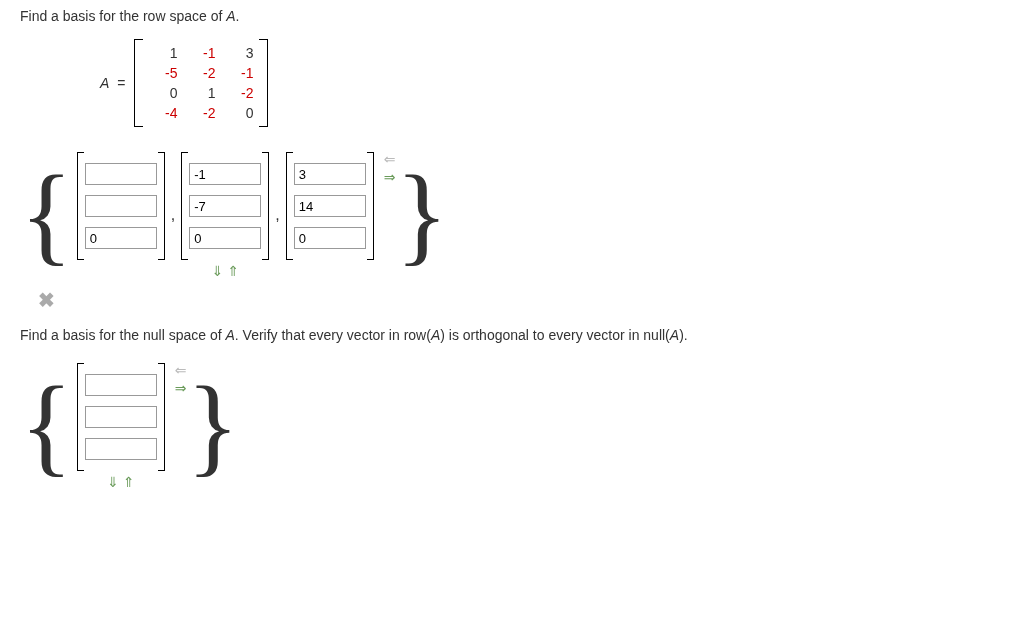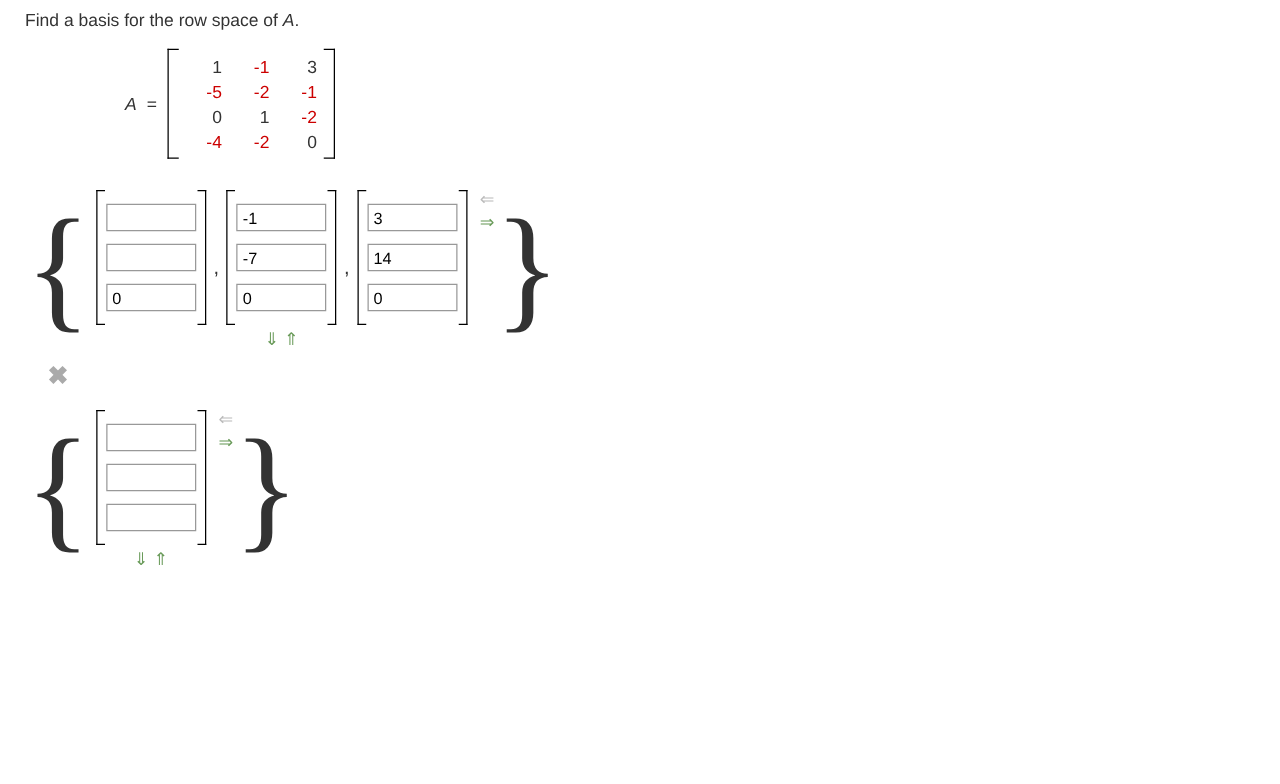--- a/index.html
+++ b/index.html
@@ -249,20 +249,23 @@
     </div>
 
   </div>
 
   <span class="curly-right">}</span>
 </div>
 
 <div class="wrong-icon">✖</div>
 
 <div class="section2">
+  <div class="prompt2">
+    <span>Find a basis for the null space of </span><span class="italic">A</span><span>. Verify that every vector in row(</span><span class="italic">A</span><span>) is orthogonal to every vector in null(</span><span class="italic">A</span><span>).</span>
+  </div>
 
   <div class="answer-block small">
     <span class="curly-left">{</span>
 
     <div class="vectors-group">
 
       <div class="vector-with-controls">
         <div class="vector">
           <div class="vector-row"><input type="text" value="" style=""></div>
           <div class="vector-row"><input type="text" value="" style=""></div>

